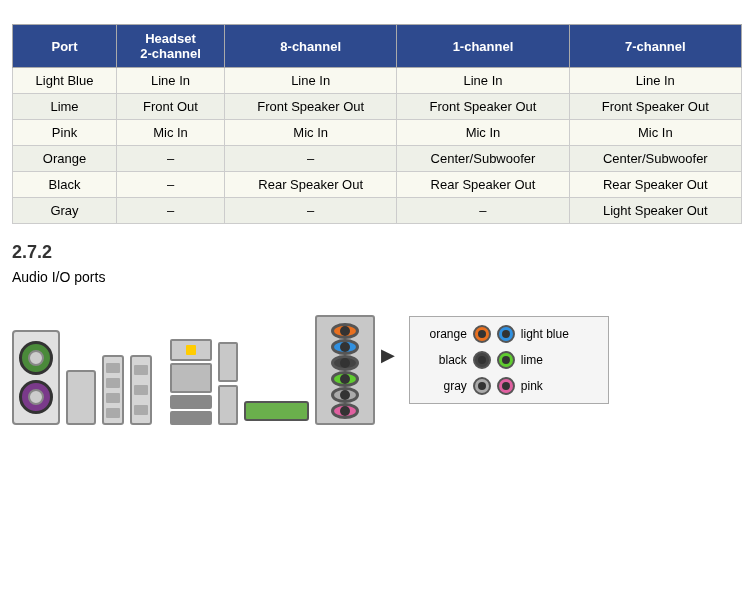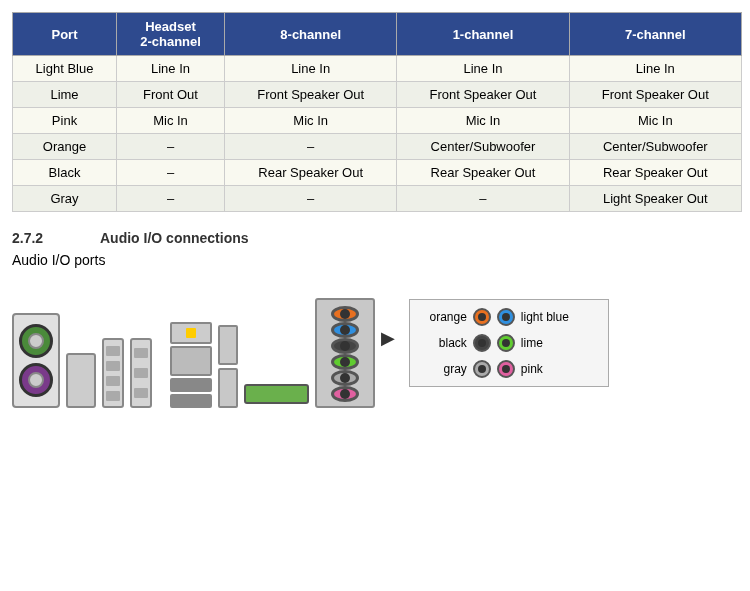--- a/index.html
+++ b/index.html
@@ -7,20 +7,21 @@
       font-family: Arial, sans-serif;
       font-size: 13px;
       background: #fff;
       width: 750px;
       min-height: 591px;
       overflow: hidden;
     }
 
     .page-wrapper {
       padding: 12px 12px;
+      margin-top: 12px;
     }
 
     
     .port-table {
       width: 730px;
       border-collapse: collapse;
       margin-bottom: 18px;
     }
     .port-table th {
       background-color: #2e4a8e;
@@ -37,26 +38,26 @@
       border: 1px solid #ccc;
       font-size: 13px;
       background-color: #f9f9f0;
     }
     .port-table tr:nth-child(even) td {
       background-color: #eef0e8;
     }
 
     
     .section-heading {
-      font-size: 14px;
+      font-size: 18px;
       font-weight: bold;
       color: #333;
       margin: 10px 0 6px 0;
       display: flex;
-      gap: 28px;
+      gap: 15px;
     }
     .section-heading .number {
       min-width: 60px;
     }
 
     .sub-heading {
       font-size: 14px;
       font-weight: normal;
       margin-bottom: 10px;
     }
@@ -279,21 +280,20 @@
           <td>–</td>
           <td>–</td>
           <td>–</td>
           <td>Light Speaker Out</td>
         </tr>
       </tbody>
   </table>
 
   <div class="section-heading">
     <span class="number">2.7.2</span>
-    <span>Audio I/O connections</span>
   </div>
 
   <div class="sub-heading">Audio I/O ports</div>
 
   <div class="audio-diagram">
 
     <div class="ps2-port">
       <div class="ps2-circle green">
         <div class="ps2-inner"></div>
       </div>

